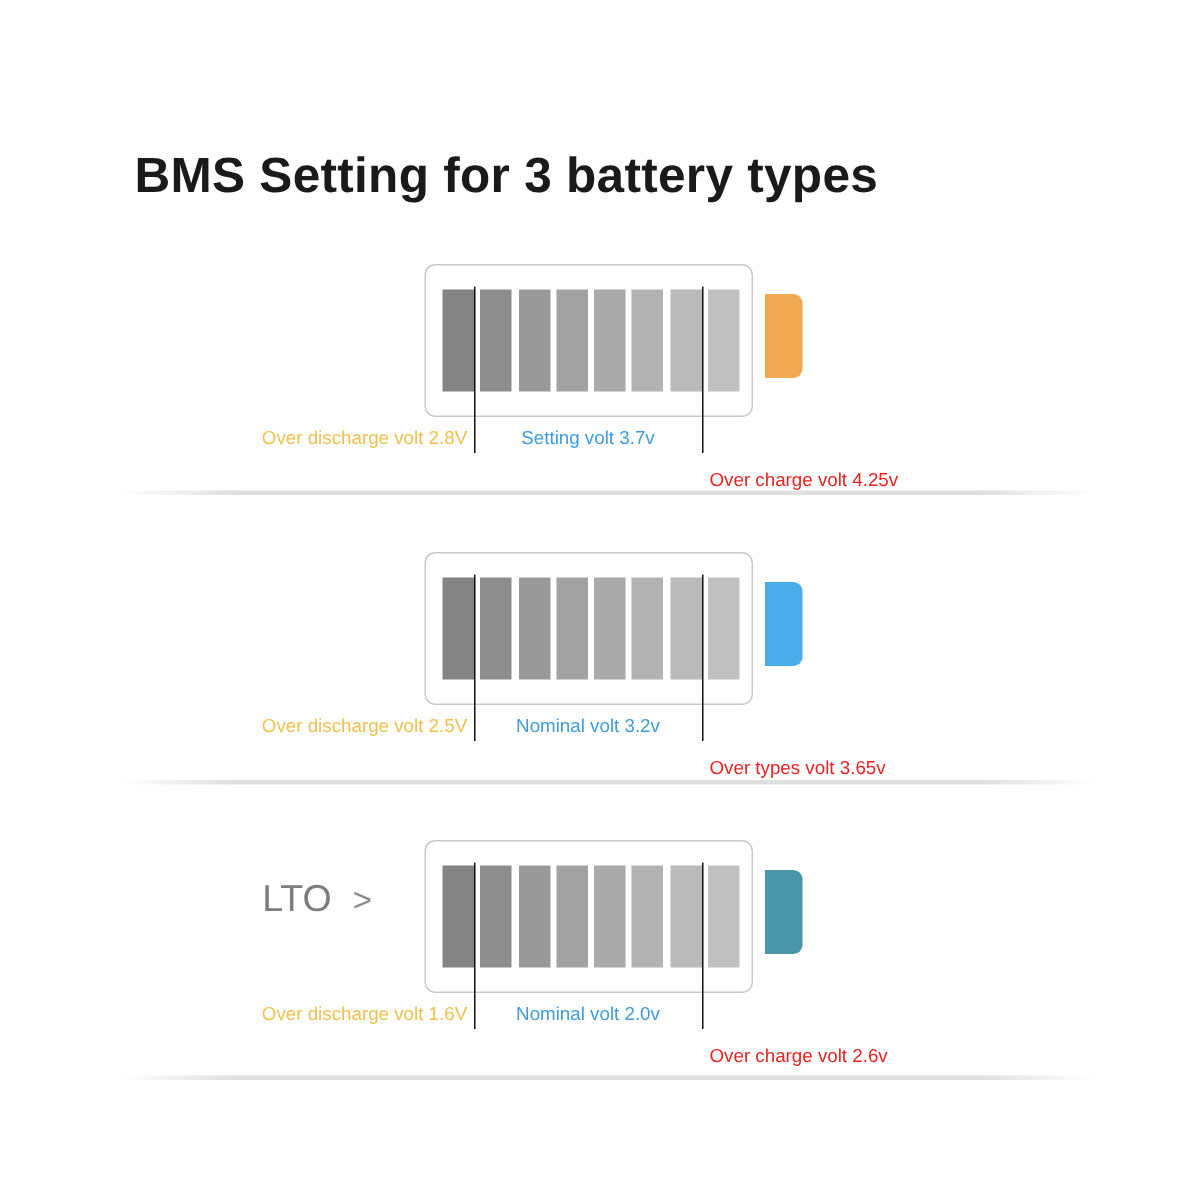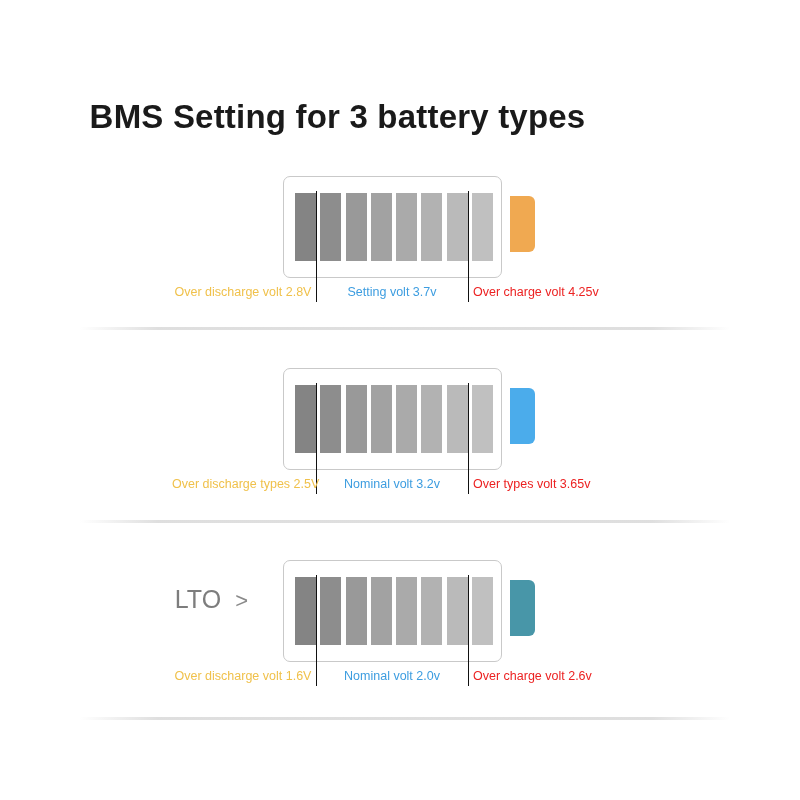--- a/index.html
+++ b/index.html
@@ -128,20 +128,21 @@
     left: 318px;
     width: 148px;
     text-align: center;
     color: #3d9de0;
   }
   .cap-charge {
     left: 473px;
     width: 160px;
     text-align: left;
     color: #ec2222;
+    margin-top: 28px;
   }
 
   
   .sep {
     position: absolute;
     left: 80px;
     width: 650px;
     height: 3px;
     background: linear-gradient(to right,
       rgba(225,225,225,0) 0%,
@@ -198,21 +199,21 @@
       <div class="bar" style="background:#a2a2a2"></div>
       <div class="bar" style="background:#aaaaaa"></div>
       <div class="bar" style="background:#b2b2b2"></div>
       <div class="bar" style="background:#bababa"></div>
       <div class="bar" style="background:#c0c0c0"></div>
     </div>
 
     <div class="vline vline-low"></div>
     <div class="vline vline-high"></div>
 
-    <div class="caption cap-discharge">Over discharge types 2.5V</div>
+    <div class="caption cap-discharge">Over discharge volt 2.5V</div>
     <div class="caption cap-nominal">Nominal volt 3.2v</div>
     <div class="caption cap-charge">Over types volt 3.65v</div>
   </div>
 
   <div class="sep sep-2"></div>
 
   <div class="row row-3">
     <div class="type-label">
       <span>LTO</span><span class="chev">&gt;</span>
     </div>

